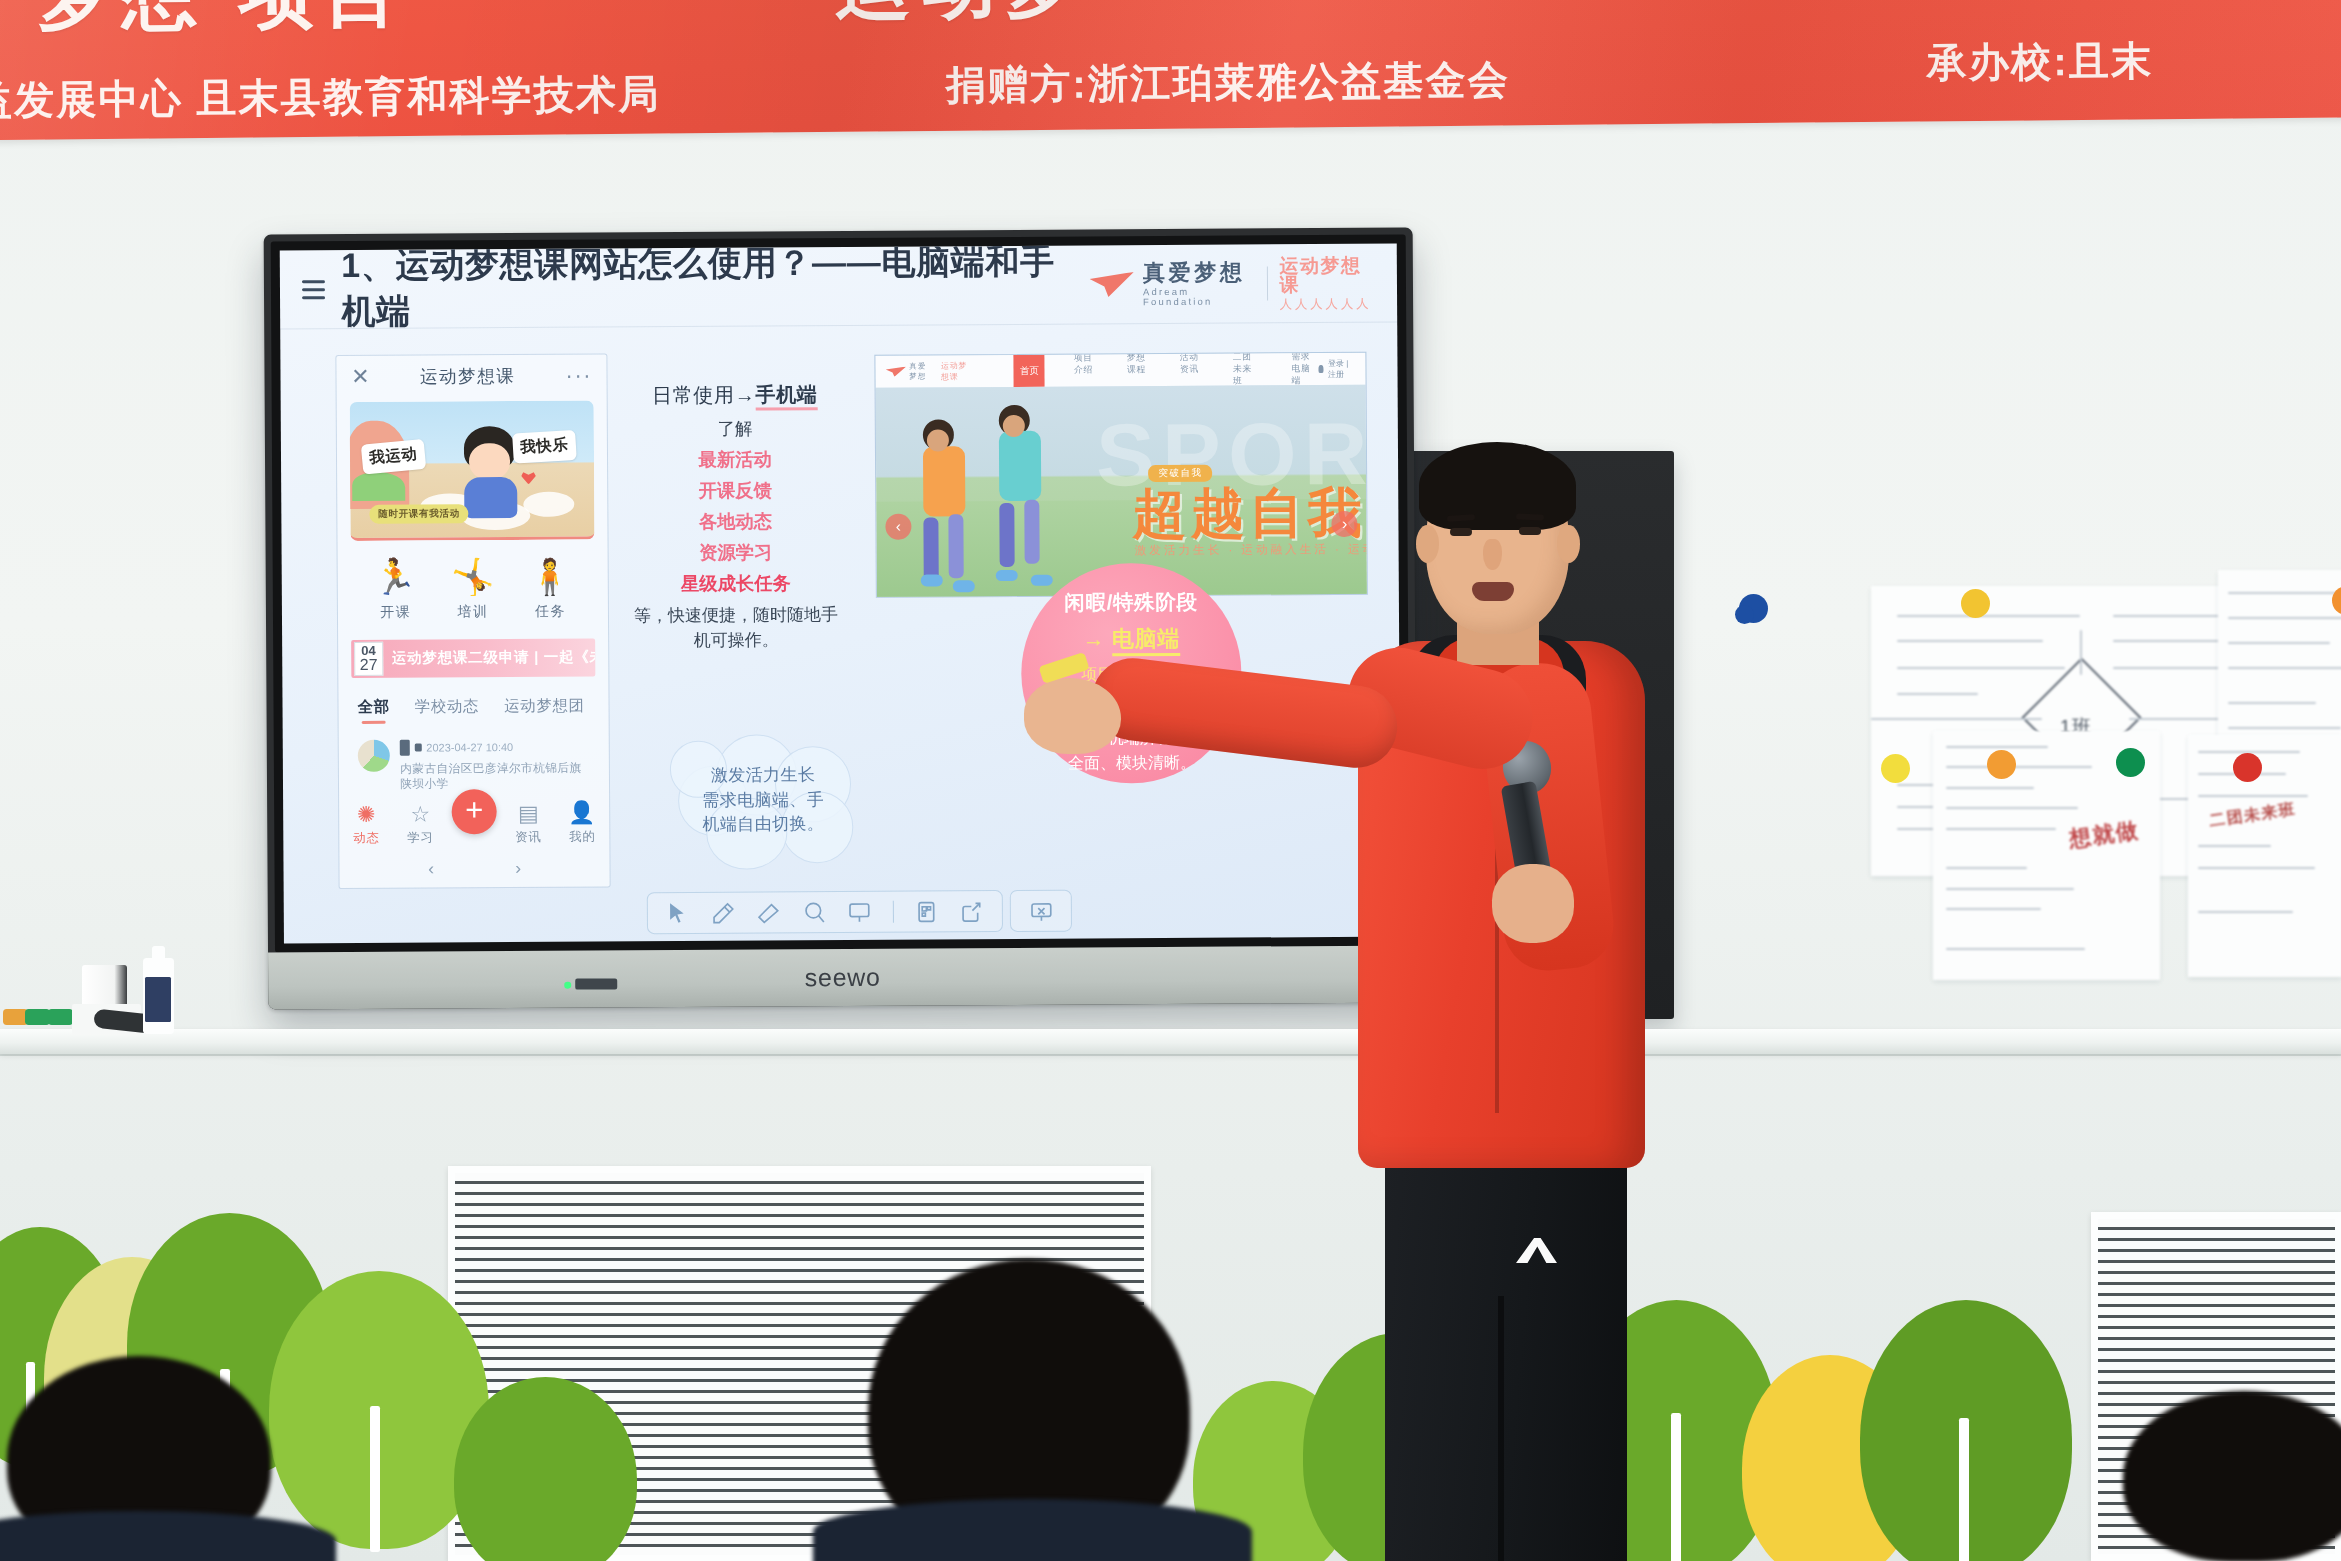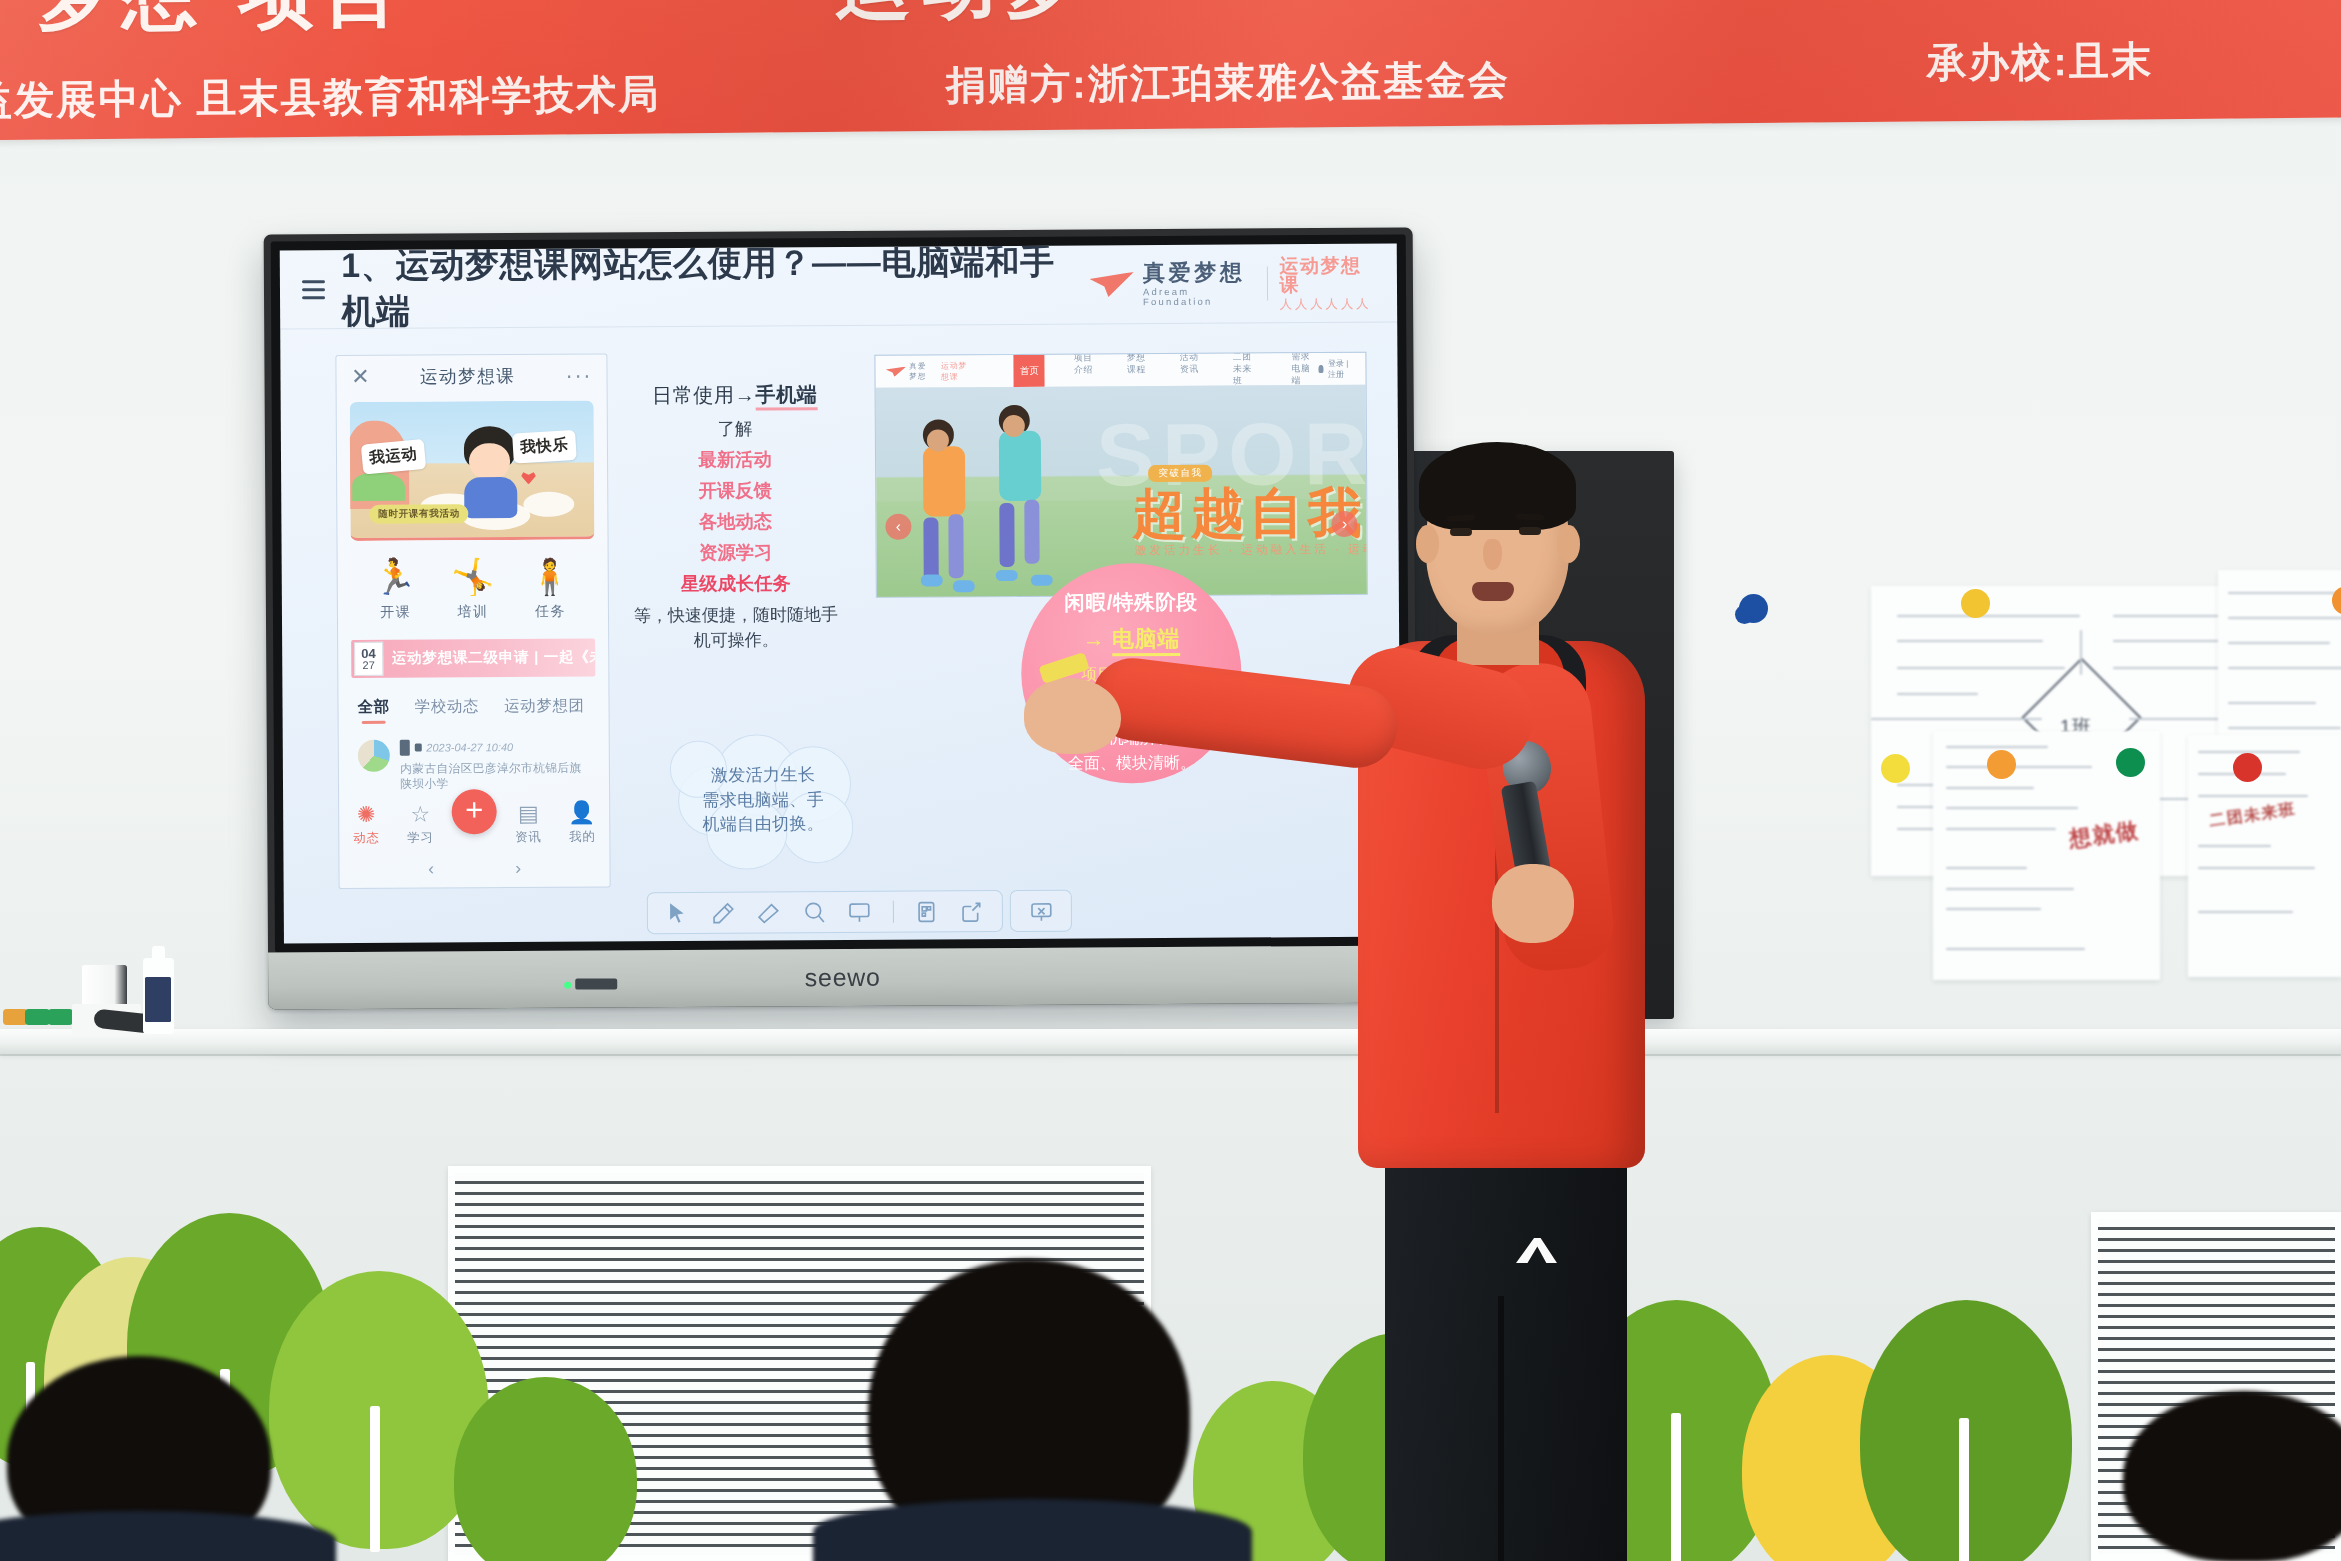--- a/index.html
+++ b/index.html
@@ -161,34 +161,34 @@
   #phone-promo{
     margin: 17.6px 13px 0; height:38px; display:flex; align-items:center;
     background: linear-gradient(90deg,#f7a9ba 0%,#f9bccb 55%,#fbd4de 100%);
     border-radius:2.2px; overflow:hidden;
   }
   #promo-date{
     width:42px; height:34px; margin-left:2.9px; background:#fff;
     border:0.7px solid #d9dde2; display:flex; flex-direction:column;
     align-items:center; justify-content:center; line-height:1; color:#4a5665;
   }
-  #promo-date b{font-size:13px;} #promo-date s{font-size:11px;text-decoration:none;}
+  #promo-date b{font-size:13px;} #promo-date s{font-size:16px;text-decoration:none;}
   #promo-text{ margin-left:8.8px; color:#fff; font-size:14.6px; letter-spacing:0.7px;
                white-space:nowrap; overflow:hidden; font-weight:600;}
   #phone-tabs{ display:flex; gap:25px; padding: 19px 19px 0; }
   .ptab{ font-size:15.4px; color:#7d90a6; letter-spacing:0.7px; position:relative;}
   .ptab.active{ color:#2c3b4e; font-weight:700;text-align:center;}
   .ptab.active::after{content:"";position:absolute;left:4.4px;right:4.4px;bottom:-5.9px;height:2.9px;background:#f08a80;border-radius:1.5px;}
   #phone-feed{ display:flex; gap:10.2px; padding: 22px 19px 0; align-items:flex-start;}
   #feed-av{ width:32px;height:32px;border-radius:50%;flex:none;
     background: conic-gradient(#7fc7e8 0 30%, #9fd98a 30% 62%, #e8e1cf 62% 100%);}
   #feed-body{flex:1;}
   #feed-name{ display:flex; gap:4.4px; align-items:center;}
   #feed-name i{display:block;width:10.2px;height:16px;background:#5a6b7d;border-radius:1.5px;}
-  #feed-time{ float:right; font-size:11px; color:#9eb0c3;font-style:italic;}
+  #feed-time{ float:right; font-size:11px; color:#9eb0c3;}
   #feed-school{ margin-top:5.9px; font-size:11.7px; color:#90a3b7; letter-spacing:0.4px;}
   #phone-nav{
     position:absolute; left:0; right:0; bottom: 34px; height:54px;
     display:flex; align-items:flex-start; padding-top:4.4px;
   }
   .pnav{flex:1; text-align:center;}
   .pnav-g{ font-size:22px; line-height:1; color:#8fa2b6;}
   .pnav-l{ font-size:12.4px; color:#7c8fa3; margin-top:3.7px; letter-spacing:0.7px;}
   .pnav.on .pnav-g, .pnav.on .pnav-l{ color:#ef6e64;}
   #phone-fab{

